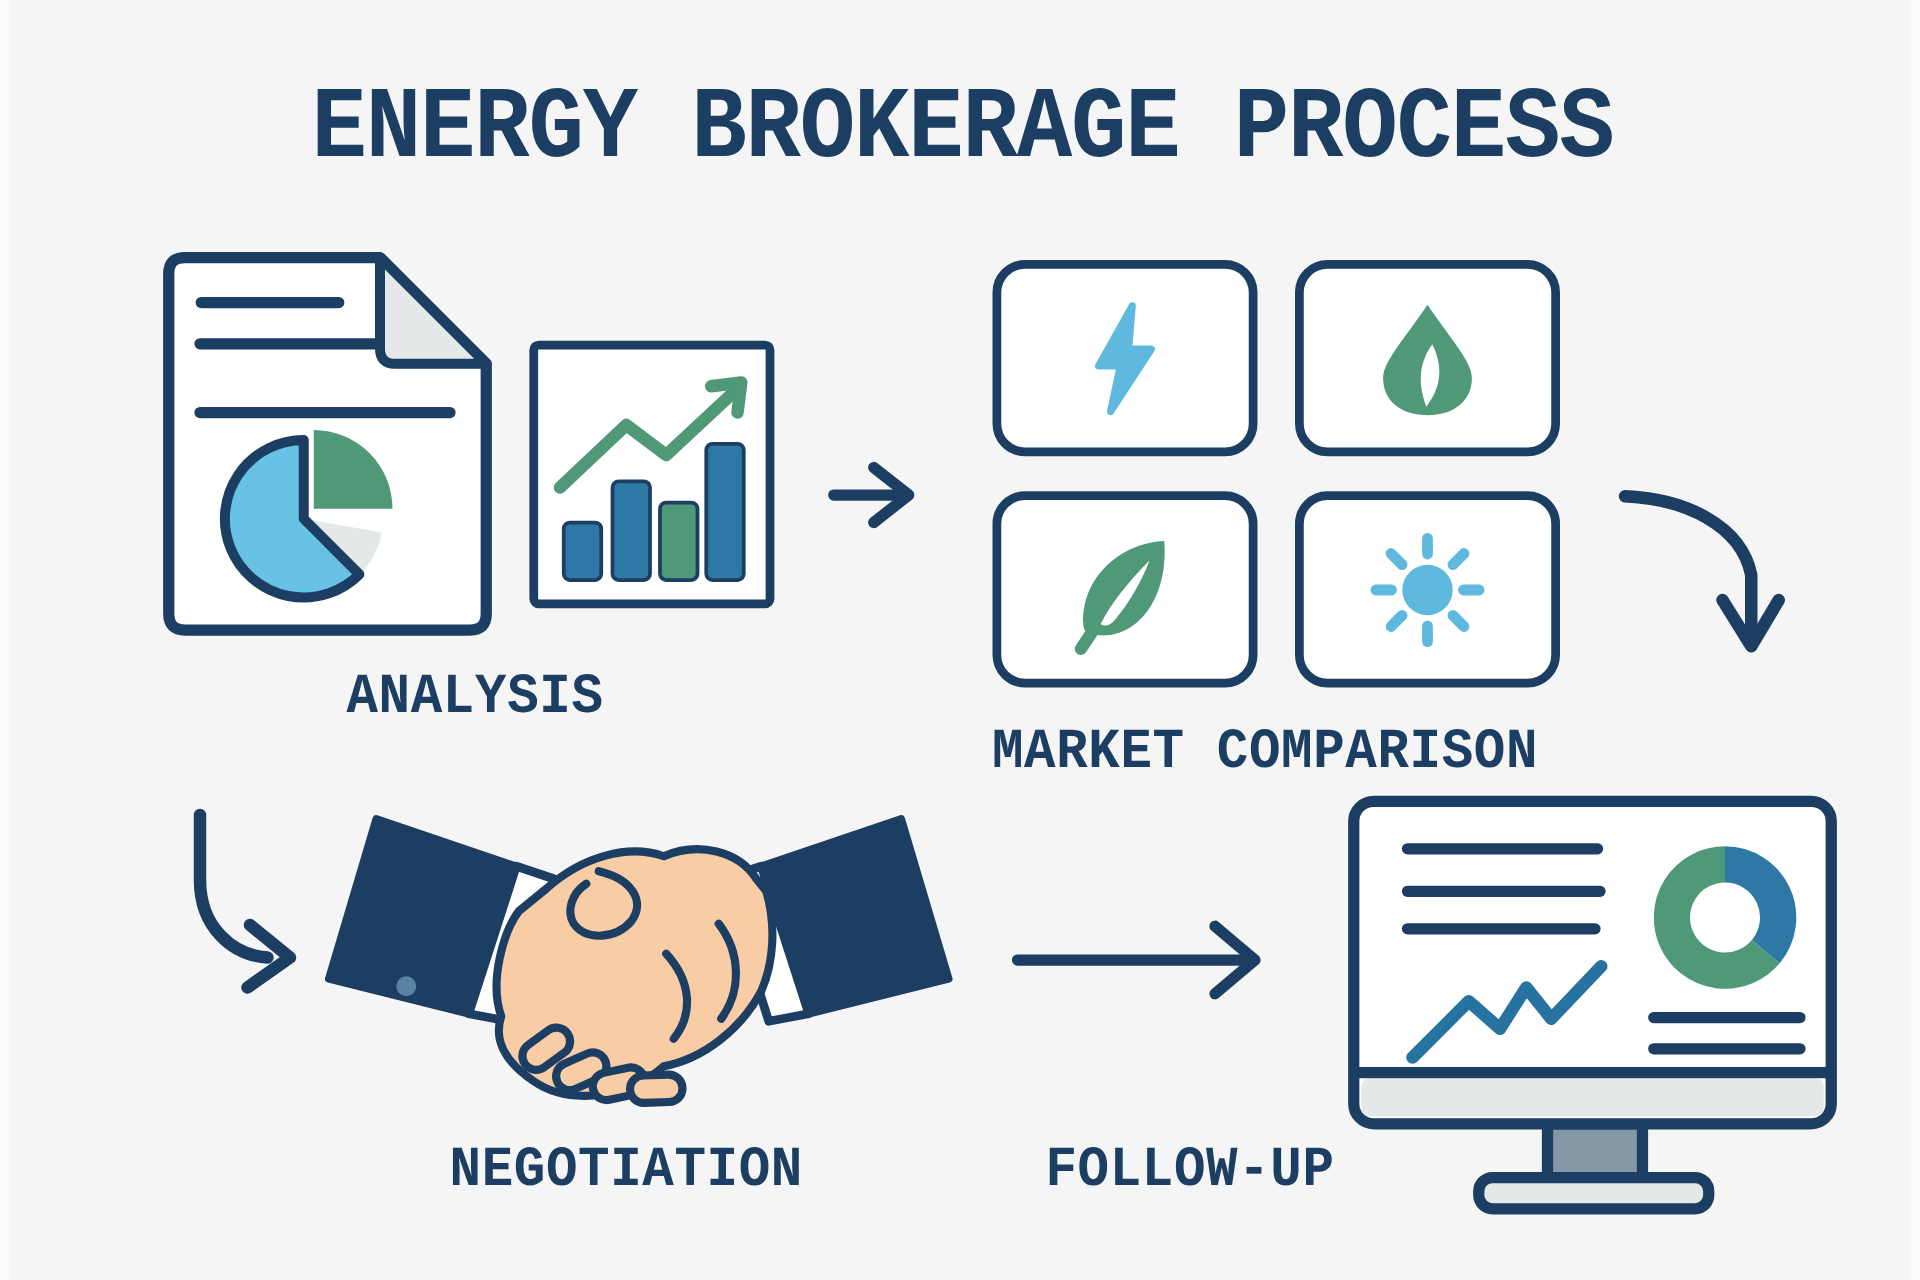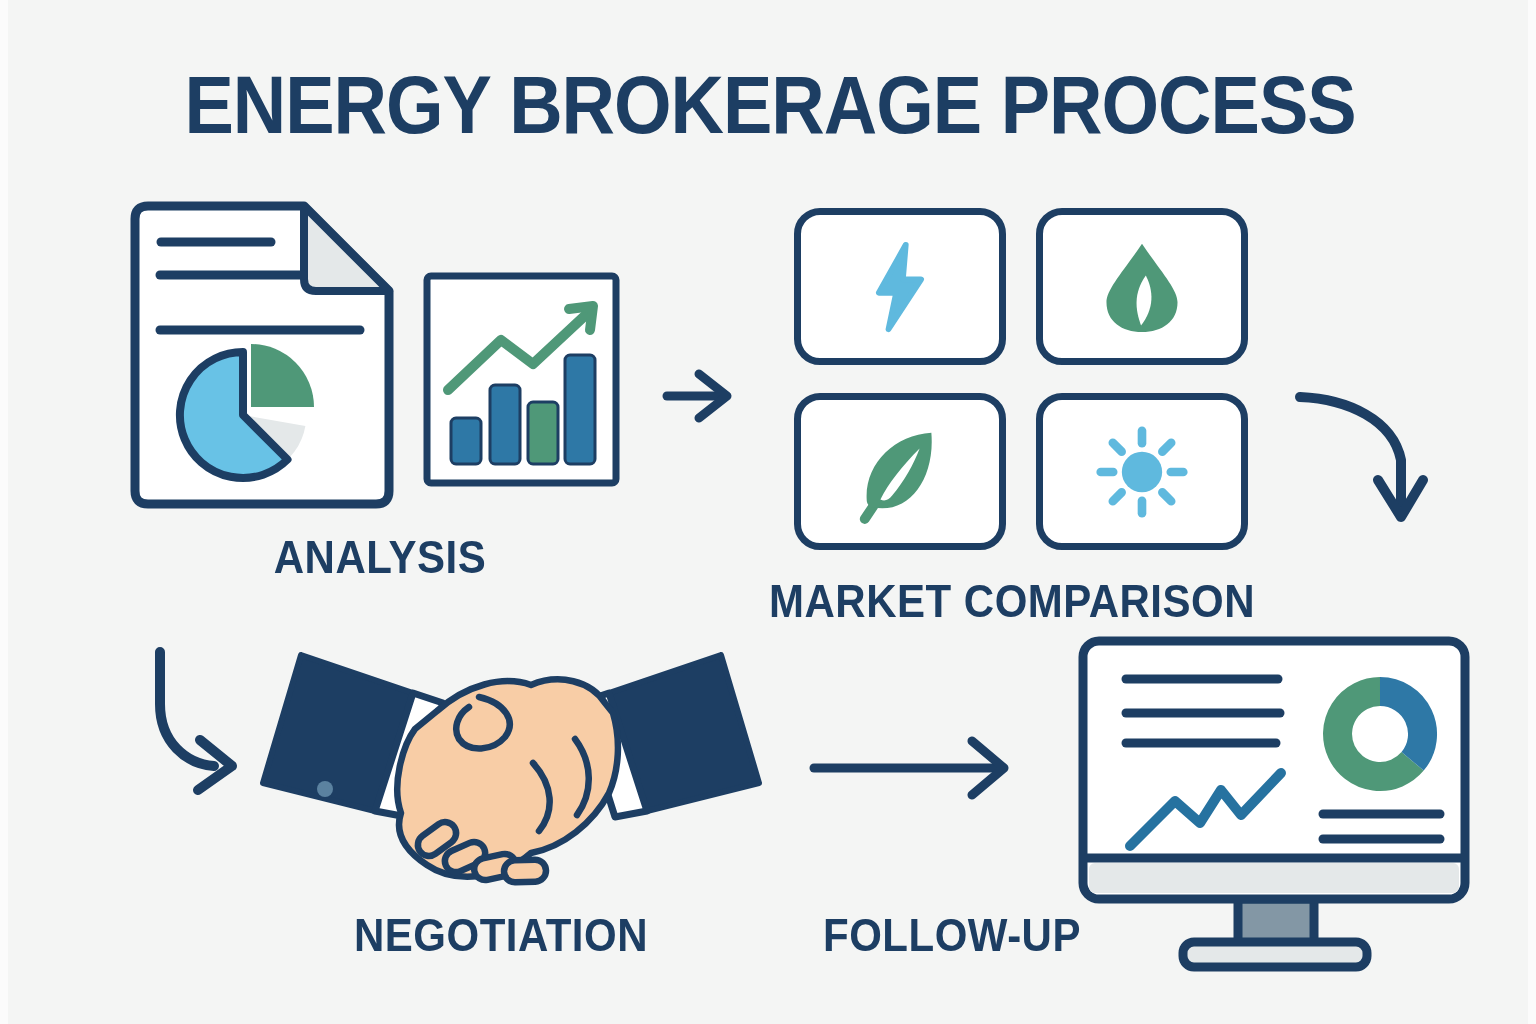--- a/index.html
+++ b/index.html
@@ -5,21 +5,21 @@
   :root{
     --navy:#1d3e63; --steel-blue:#2e78a6; --light-blue:#5fb9de; --pie-blue:#68c2e6;
     --green:#4f9878; --skin:#f8cda6; --light-gray:#e4e8e9; --slate-gray:#8397a5;
     --background:#f4f5f4; --white:#ffffff; --button-blue:#5b82a0; --zigzag-blue:#2672a0;
   }
   *{margin:0;padding:0;box-sizing:border-box;}
   html,body{width:1536px;height:1024px;background:#fbfbfb;overflow:hidden;}
   .stage{
     position:relative;width:1520px;height:1024px;margin:0 8px;
     background:var(--background);
-    font-family:Liberation Sans, sans-serif;
+    font-family:Liberation Mono, monospace;
   }
   .abs{position:absolute;}
   .title{
     position:absolute;top:58px;left:762px;transform:translateX(-50%) scaleY(1.1);
     transform-origin:top center;white-space:nowrap;
     font-size:74px;font-weight:bold;letter-spacing:-1px;color:var(--navy);
   }
   .step-label{
     position:absolute;transform:translateX(-50%) scaleY(1.08);transform-origin:top center;
     white-space:nowrap;font-size:42px;font-weight:bold;letter-spacing:0.5px;color:var(--navy);

